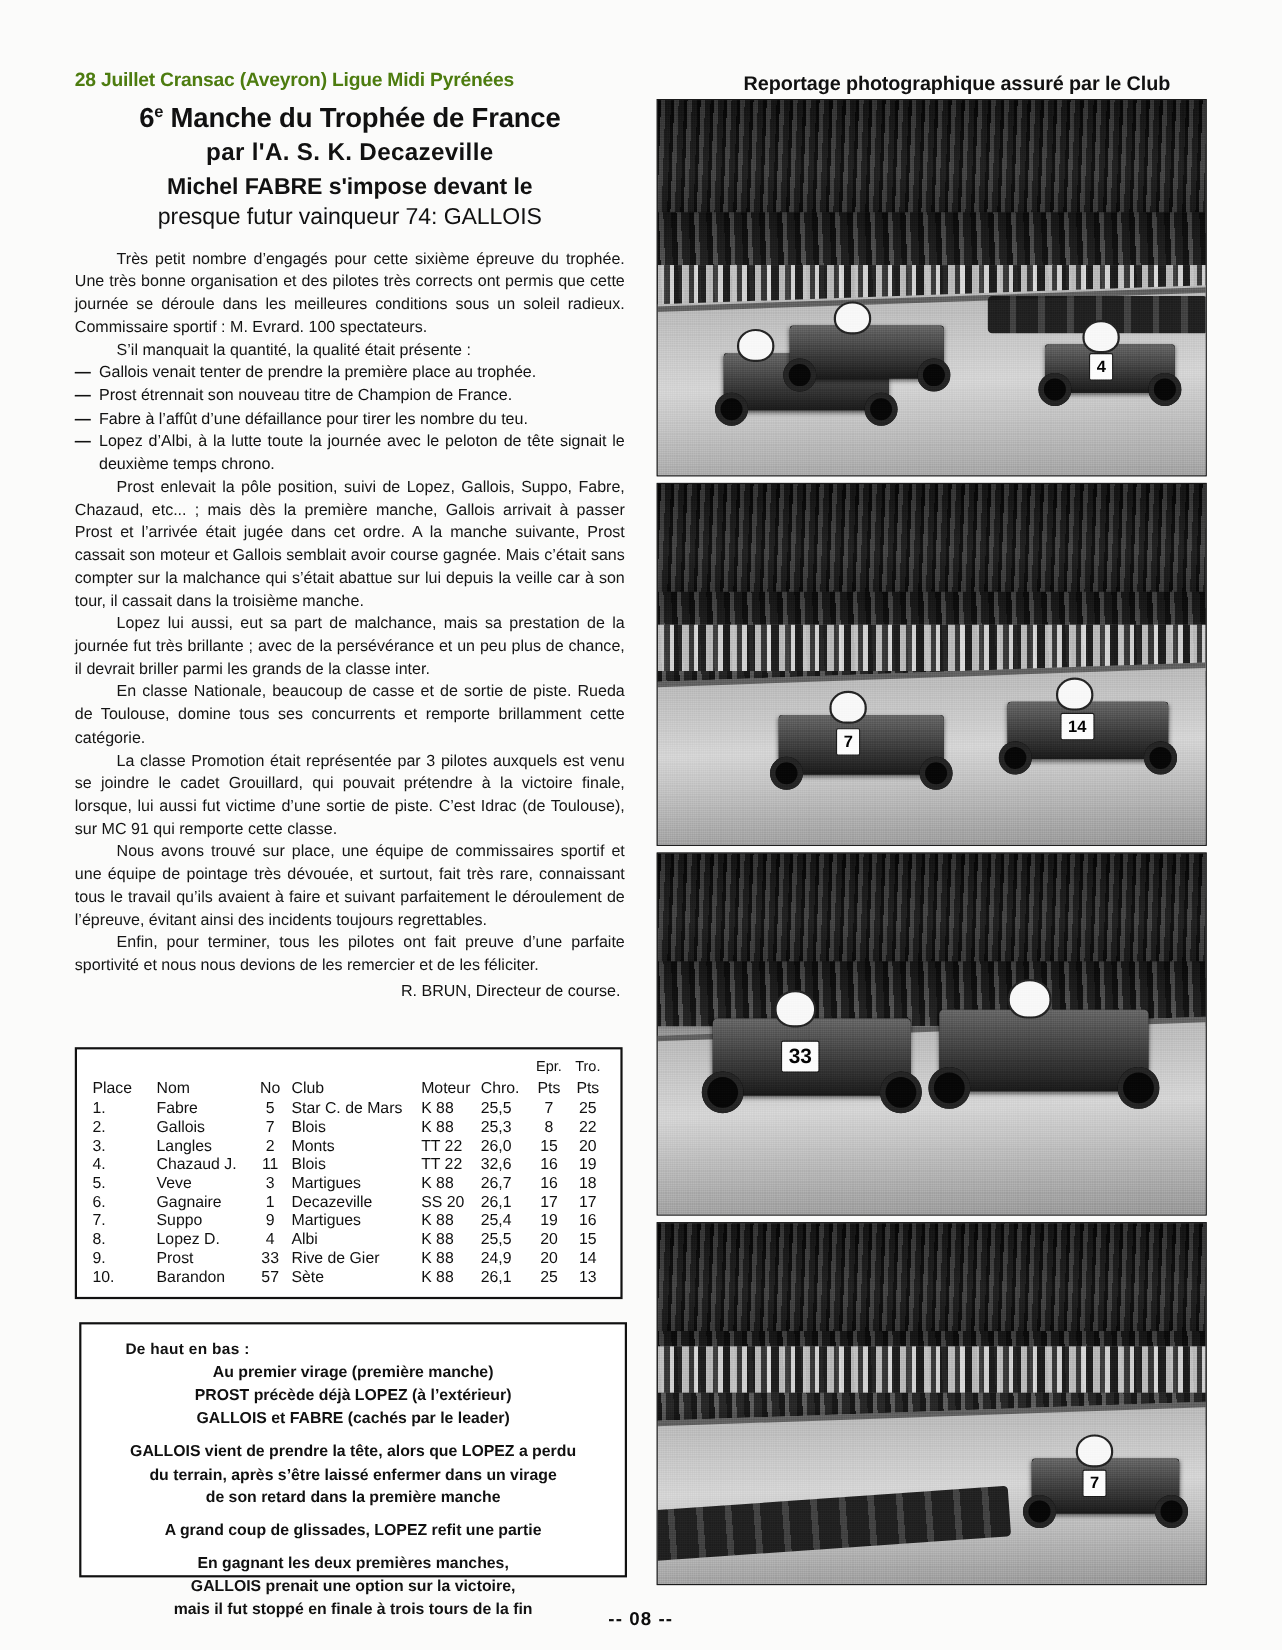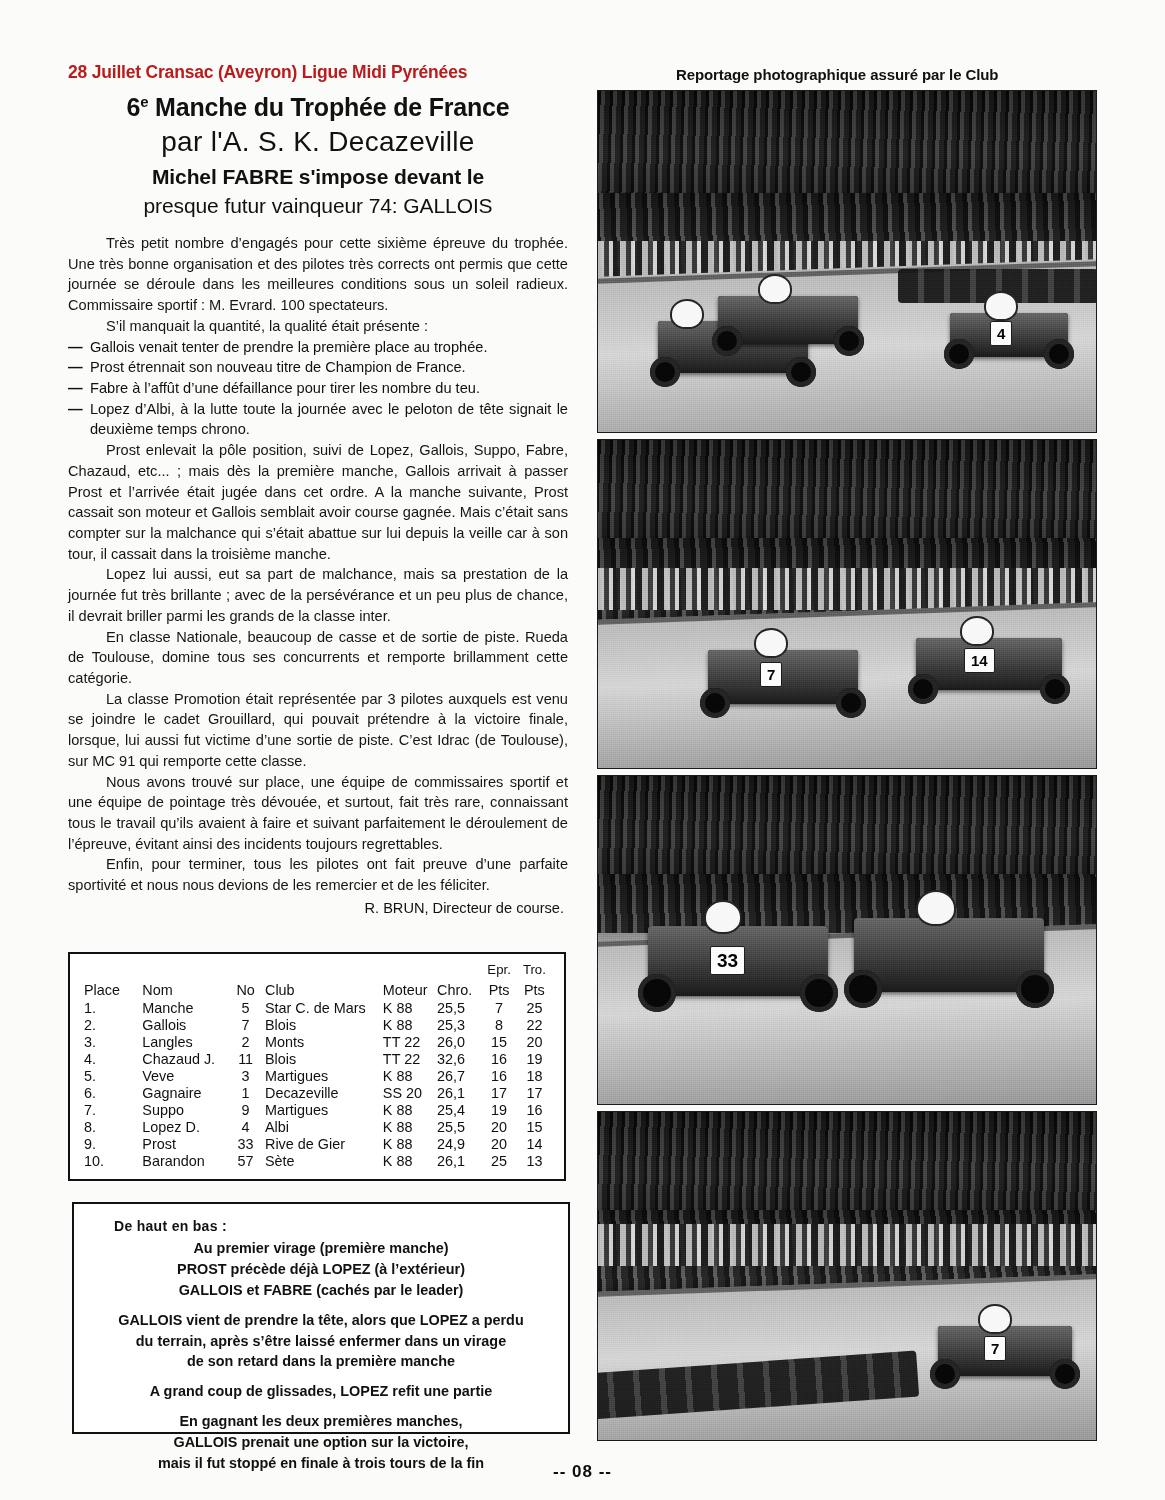--- a/index.html
+++ b/index.html
@@ -26,40 +26,40 @@
     position: absolute;
     left: 68px;
     top: 62px;
     width: 500px;
   }
   .kicker {
     font-size: 17.5px;
     font-weight: bold;
     letter-spacing: -0.2px;
     margin: 0 0 10px 0;
-    color: #b91c1c;
+    color: #4d7c0f;
   }
   .title-block {
     text-align: center;
     margin-bottom: 14px;
   }
   .title-1 {
     font-size: 25px;
     font-weight: bold;
     letter-spacing: -0.2px;
     line-height: 1.18;
     margin: 4px 0 2px 0;
   }
   .title-1 sup {
     font-size: 15px;
     vertical-align: super;
   }
   .title-2 {
-    font-size: 28px;
-    font-weight: normal;
+    font-size: 22px;
+    font-weight: bold;
     line-height: 1.2;
     margin: 2px 0 6px 0;
     letter-spacing: 0.3px;
     text-align: center;
   }
   .title-3 {
     font-size: 21px;
     font-weight: bold;
     line-height: 1.25;
     margin: 6px 0 0 0;
@@ -174,21 +174,21 @@
     line-height: 1.45;
     margin: 0;
   }
   .caption-box .gap { margin-top: 9px; }
 
   
   .photo-credit {
     position: absolute;
     left: 676px;
     top: 66px;
-    font-size: 15px;
+    font-size: 18px;
     font-weight: bold;
     letter-spacing: -0.1px;
   }
   .photos {
     position: absolute;
     left: 597px;
     top: 90px;
     width: 500px;
   }
   .photo {
@@ -380,21 +380,21 @@
           <th class="col-club">Club</th>
           <th class="col-mot">Moteur</th>
           <th class="col-chro">Chro.</th>
           <th class="col-pe ctr">Pts</th>
           <th class="col-pt ctr">Pts</th>
         </tr>
       </thead>
       <tbody>
         <tr>
           <td class="place-cell">1.</td>
-          <td>Manche</td>
+          <td>Fabre</td>
           <td class="ctr">5</td>
           <td>Star C. de Mars</td>
           <td>K 88</td>
           <td>25,5</td>
           <td class="ctr">7</td>
           <td class="ctr">25</td>
         </tr>
         <tr>
           <td class="place-cell">2.</td>
           <td>Gallois</td>

